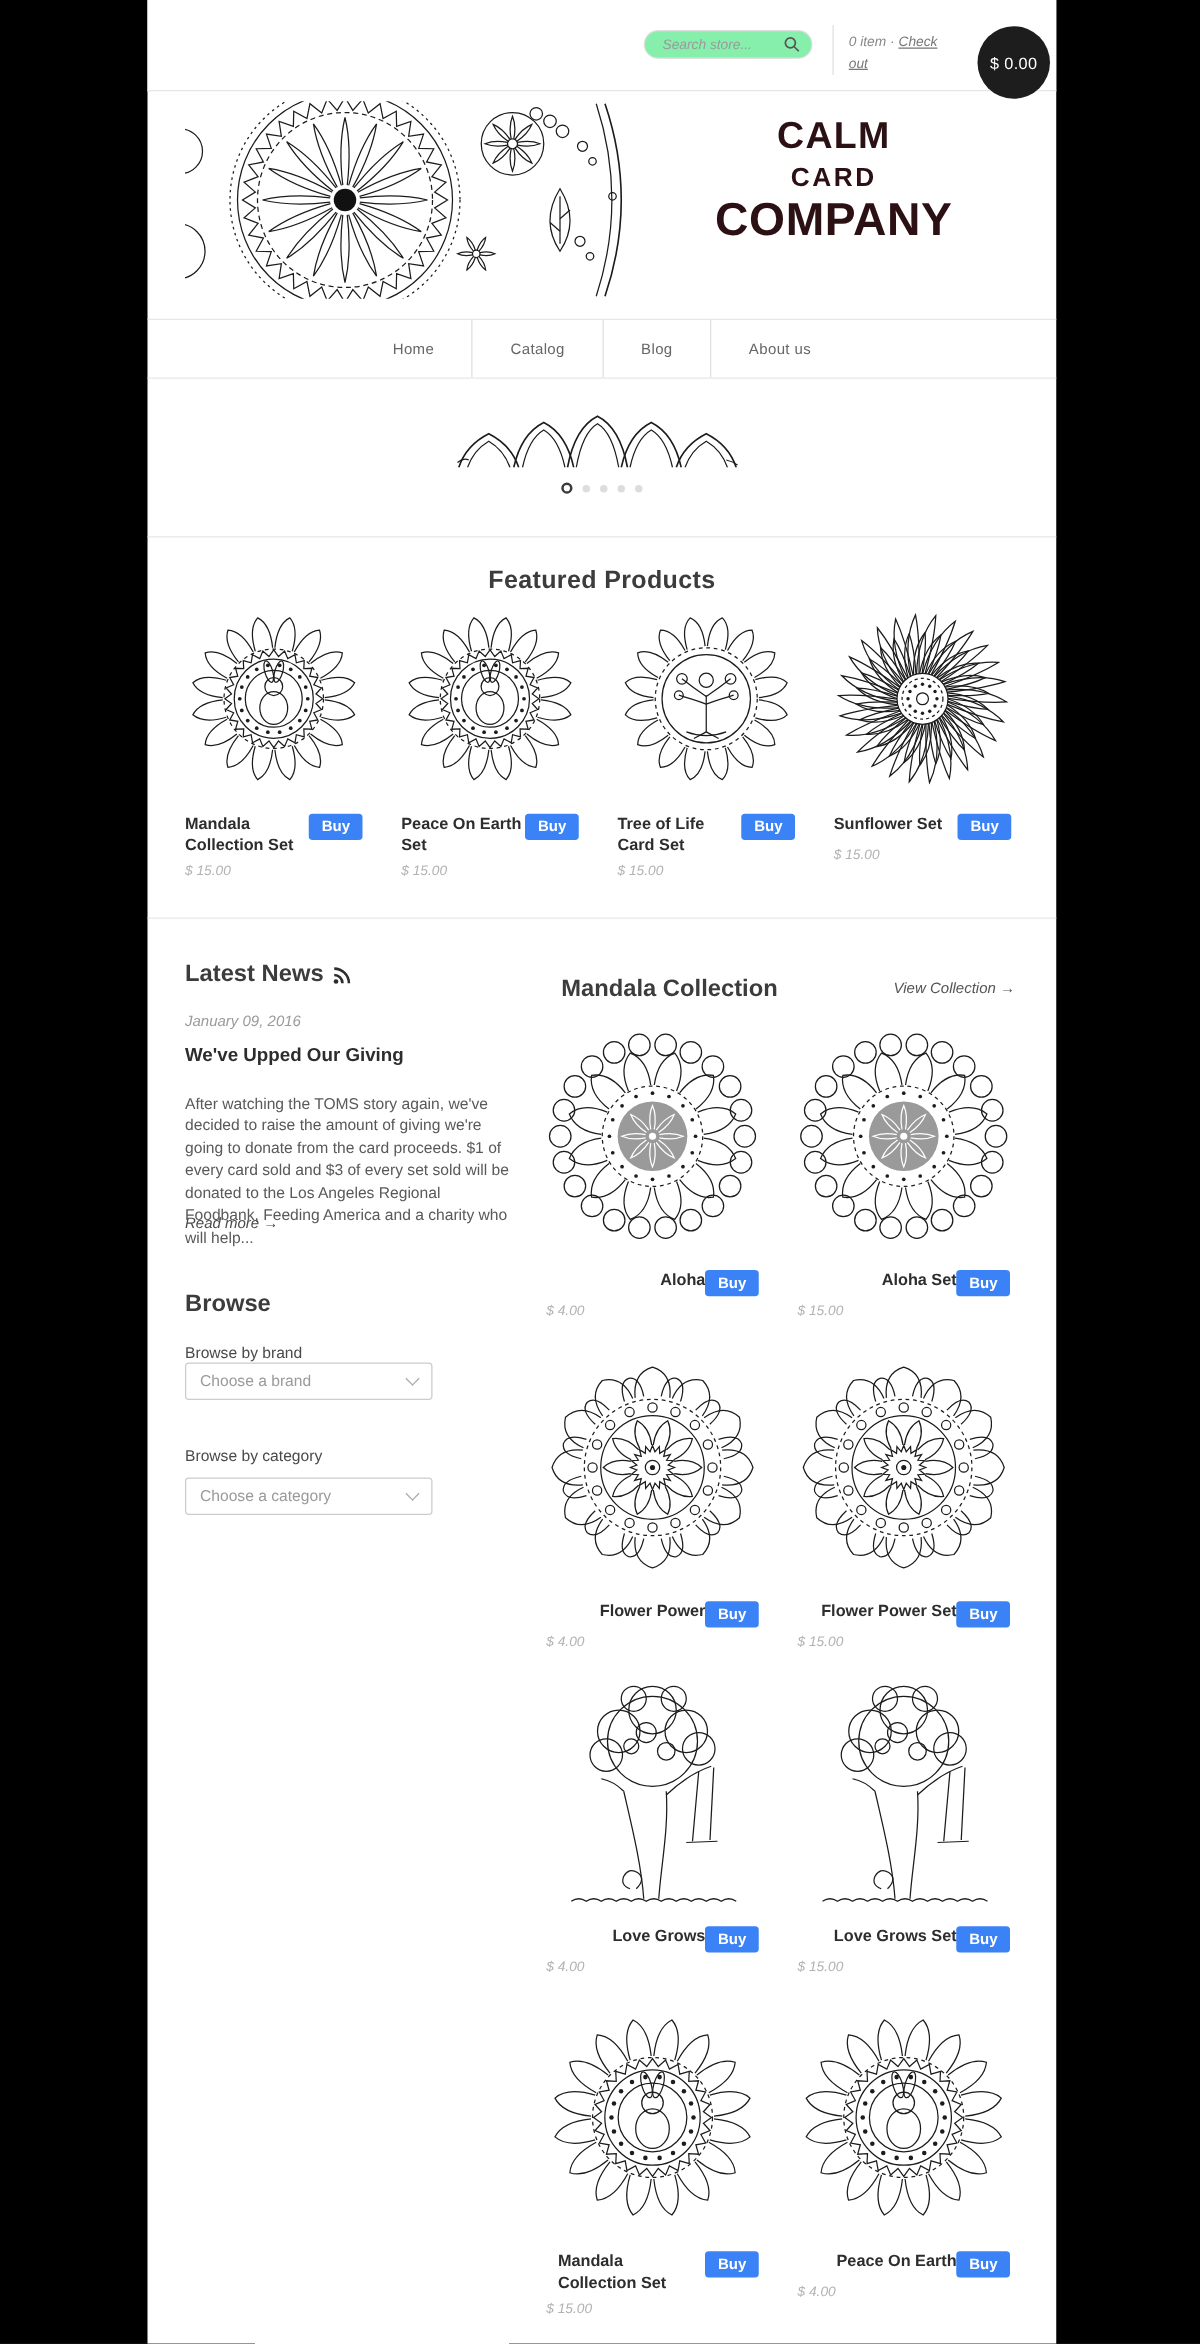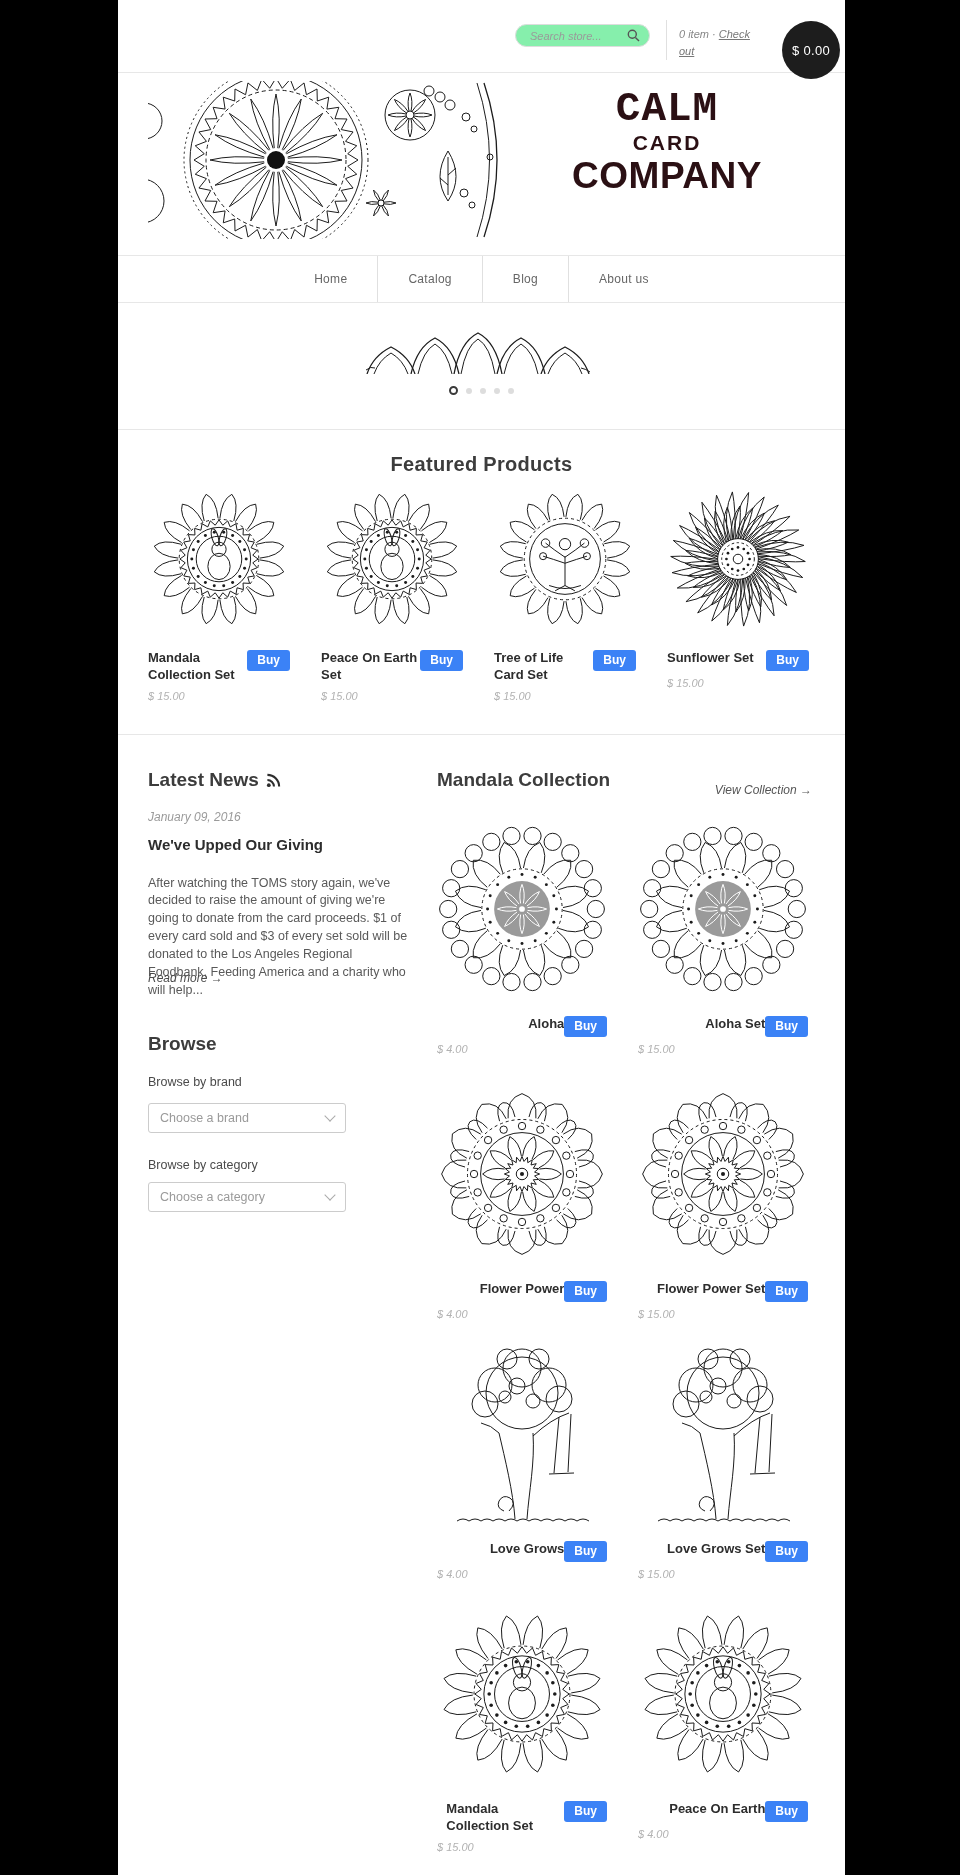--- a/index.html
+++ b/index.html
@@ -16,21 +16,21 @@
   .cart-info{position:absolute;left:561px;top:26px;width:86px;font-size:11px;font-style:italic;color:#888;line-height:1.55;}
   .cart-info a{color:#777;text-decoration:underline;}
   .cart-badge{position:absolute;left:664px;top:21px;width:58px;height:58px;border-radius:50%;background:#1d1d1d;display:flex;align-items:center;justify-content:center;z-index:5;}
   .cart-badge span{color:#fff;font-size:13px;font-weight:normal;letter-spacing:.3px;}
 
   
   .brandrow{position:absolute;left:0;top:72px;width:727px;height:183px;}
   .banner-art{position:absolute;left:30px;top:9px;}
   .brand-text{position:absolute;left:414px;top:16px;width:270px;text-align:center;color:#2b1014;font-weight:bold;line-height:1;}
   .brand-text .l1{font-size:37px;letter-spacing:1px;line-height:38px;}
-  .brand-text .l2{font-size:41px;letter-spacing:1px;line-height:42px;font-family:Liberation Mono, monospace;}
+  .brand-text .l2{font-size:30px;letter-spacing:1px;line-height:42px;}
   .brand-text .l3{font-size:21px;letter-spacing:2px;line-height:25px;}
   .brand-text .l4{font-size:37px;letter-spacing:.5px;line-height:41px;}
 
   
   .nav{position:absolute;left:0;top:255px;width:727px;height:46px;border-top:1px solid #e7e7e7;border-bottom:1px solid #e7e7e7;display:flex;justify-content:center;align-items:stretch;}
   .nav a{display:flex;align-items:center;padding:0 30px;font-size:12px;color:#666;text-decoration:none;letter-spacing:.3px;}
   .nav a:not(:last-child){border-right:1px solid #e0e0e0;}
 
   
   .carousel{position:absolute;left:0;top:302px;width:727px;height:127px;}
@@ -54,21 +54,21 @@
   .news-date{position:absolute;left:30px;top:75px;font-size:12px;font-style:italic;color:#9a9a9a;}
   .article-title{position:absolute;left:30px;top:101px;margin:0;font-size:15px;color:#2d2d2d;}
   .article-body{position:absolute;left:30px;top:127px;width:262px;font-size:12.5px;color:#595959;line-height:1.43;}
   .read-more{position:absolute;left:30px;top:236px;font-size:12px;font-style:italic;color:#4a4a4a;text-decoration:none;}
   .browse-title{position:absolute;left:30px;top:298px;margin:0;font-size:19px;color:#3c3c3c;}
   .browse-label{position:absolute;left:30px;font-size:12.5px;color:#4a4a4a;}
   .sel{position:absolute;left:30px;width:198px;height:30px;border:1px solid #ccc;border-radius:3px;box-sizing:border-box;display:flex;align-items:center;justify-content:space-between;padding:0 11px;background:#fff;cursor:pointer;}
   .sel span{font-size:12.5px;color:#9a9a9a;}
   .chev{width:7px;height:7px;border-right:1.5px solid #aaa;border-bottom:1.5px solid #aaa;transform:rotate(45deg);margin-top:-4px;}
 
-  .coll-title{position:absolute;left:319px;top:34px;margin:0;font-size:19px;color:#3c3c3c;}
+  .coll-title{position:absolute;left:319px;top:34px;margin:12px;font-size:19px;color:#3c3c3c;}
   .view-link{position:absolute;right:33px;top:48px;font-size:12px;font-style:italic;color:#555;text-decoration:none;}
   .col-card{position:absolute;width:170px;}
   .art-box{height:186px;display:flex;align-items:center;justify-content:center;}
   .col-card .prod-row{margin-top:14px;justify-content:flex-end;}
   .col-card .prod-name{max-width:118px;}
 
   h2,h3{font-family:"Liberation Sans",sans-serif;}
 </style>
 </head>
 <body>
@@ -425,21 +425,21 @@
         <path d="M1.5 2 A12.5 12.5 0 0 1 14 14.5" fill="none" stroke="#2d2d2d" stroke-width="2.2"></path>
       </svg>
     </h3>
     <div class="news-date">January 09, 2016</div>
     <h4 class="article-title">We've Upped Our Giving</h4>
     <p class="article-body">After watching the TOMS story again, we've decided to raise the amount of giving we're going to donate from the card proceeds.  $1 of every card sold and $3 of every set sold will be donated to the Los Angeles Regional Foodbank, Feeding America and a charity who will help...</p>
     <a href="#" class="read-more">Read more →</a>
 
     <h3 class="browse-title">Browse</h3>
     <div class="browse-label" style="top:340px">Browse by brand</div>
-    <div class="sel" style="top:368px">
+    <div class="sel" style="top:355px">
       <span>Choose a brand</span>
       <i class="chev"></i>
     </div>
     <div class="browse-label" style="top:423px">Browse by category</div>
     <div class="sel" style="top:447px">
       <span>Choose a category</span>
       <i class="chev"></i>
     </div>
 
     <h3 class="coll-title">Mandala Collection</h3>

